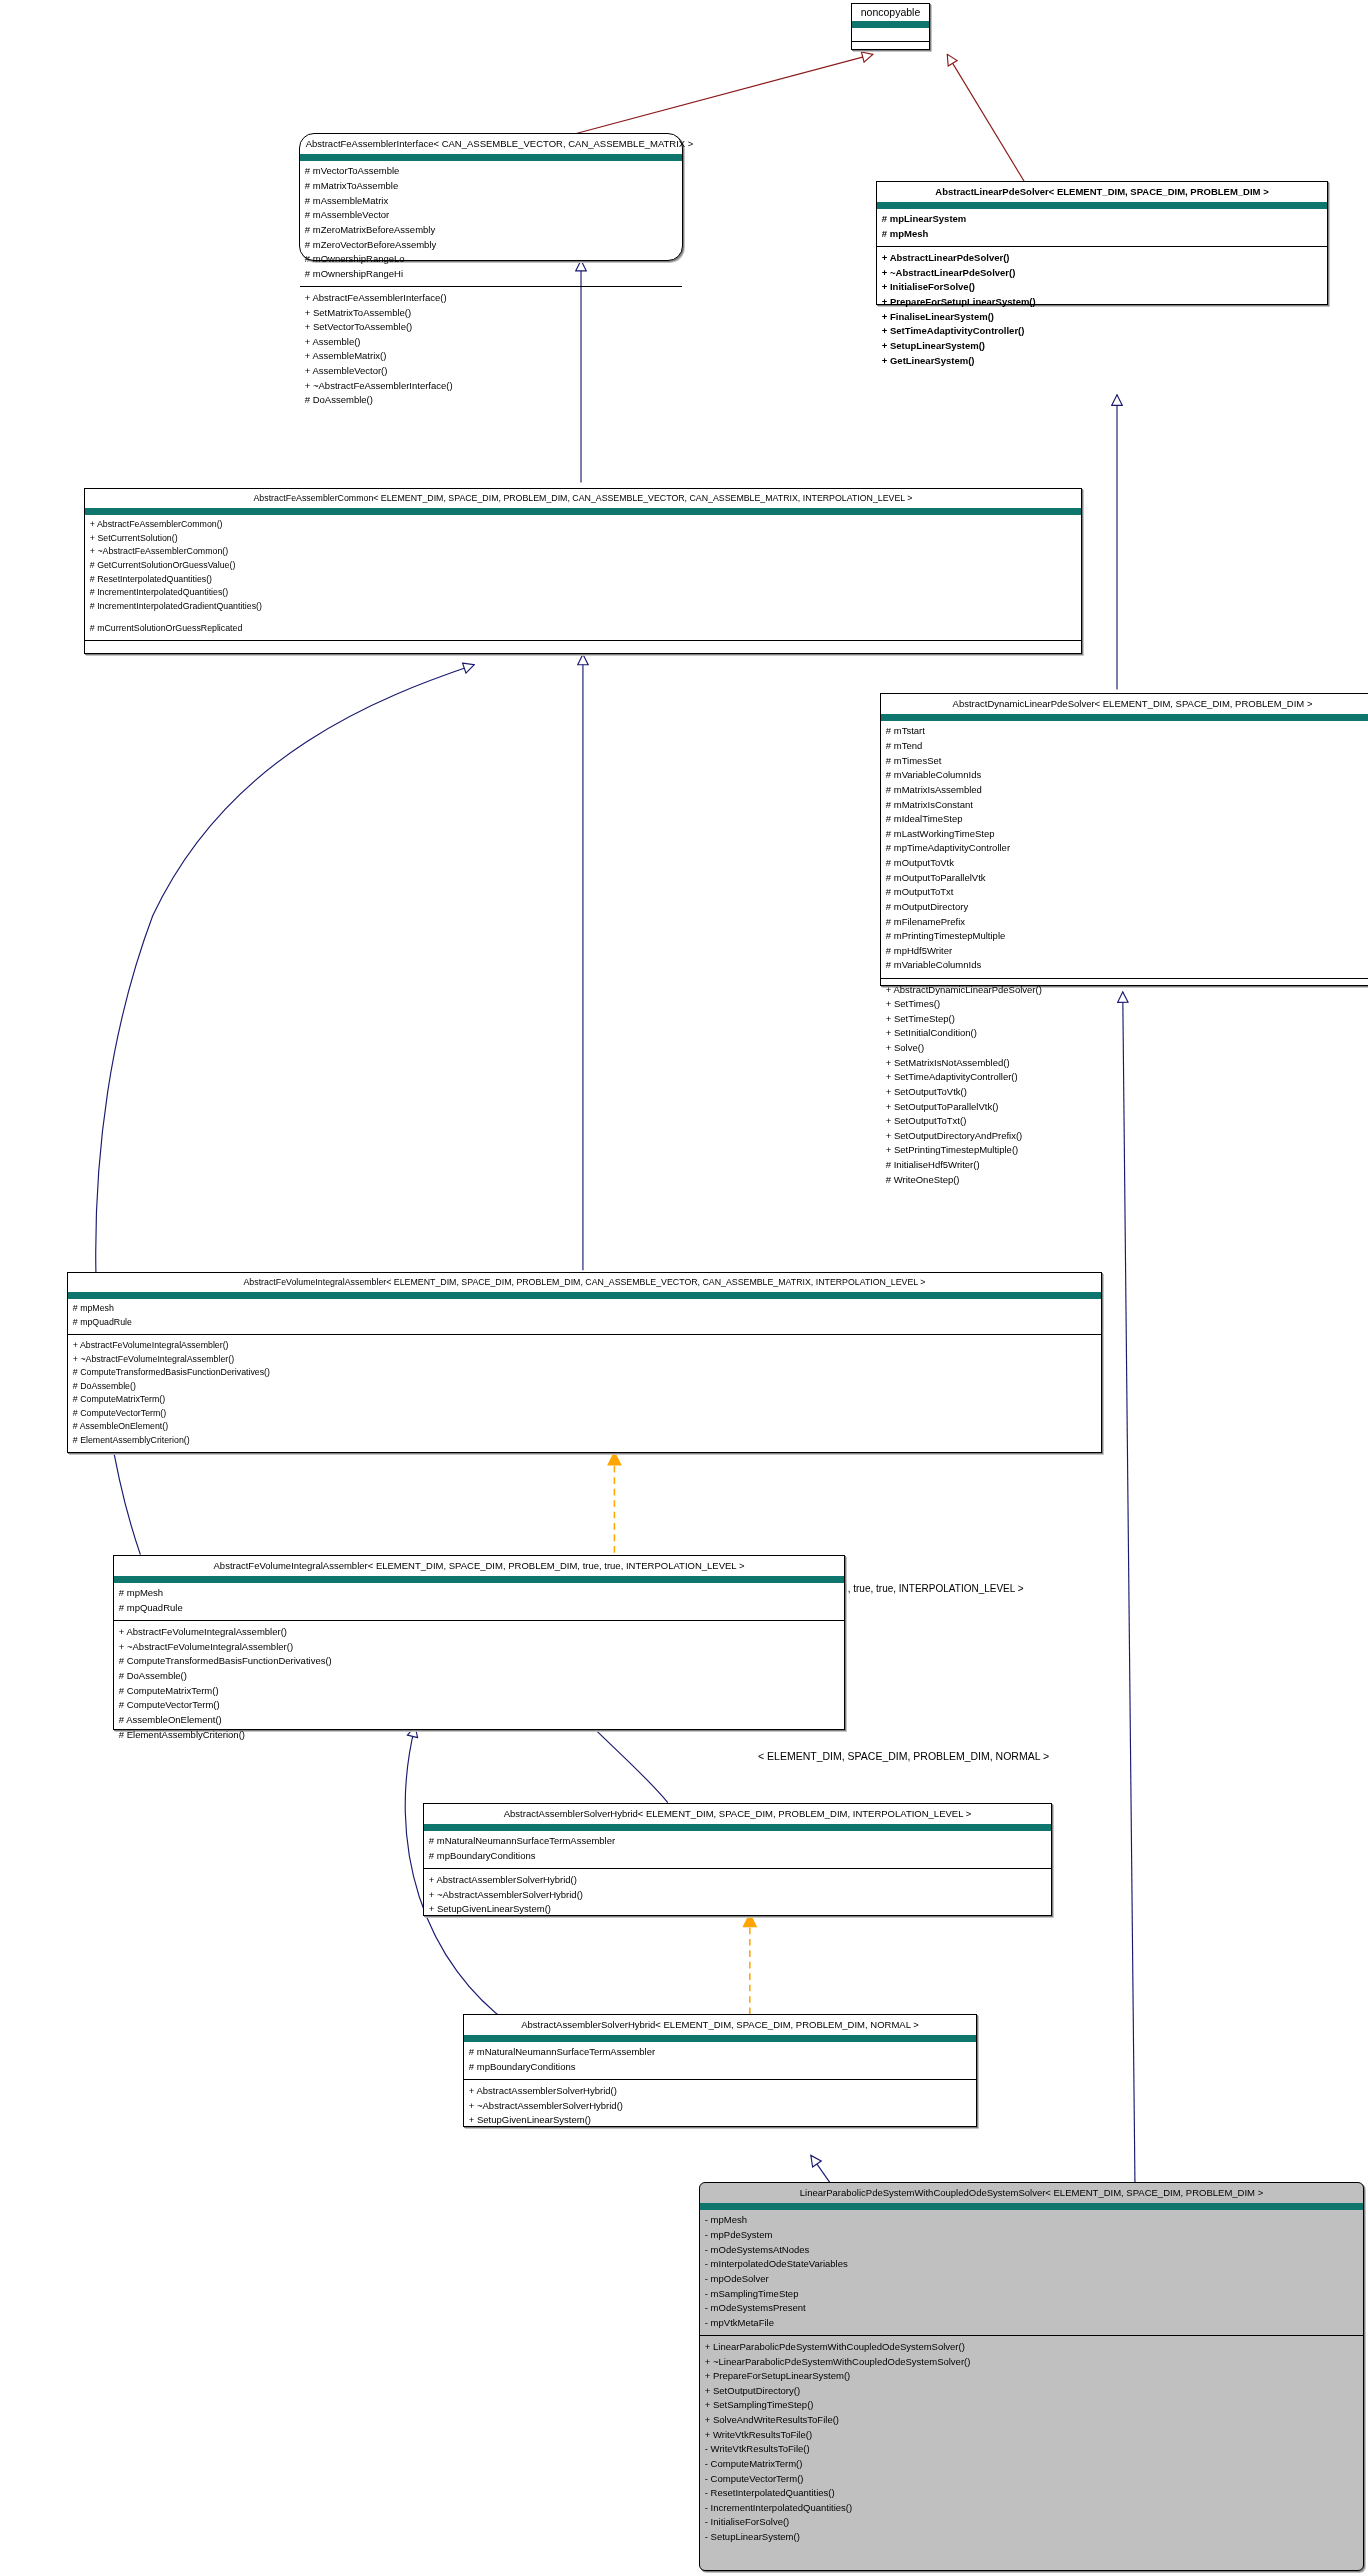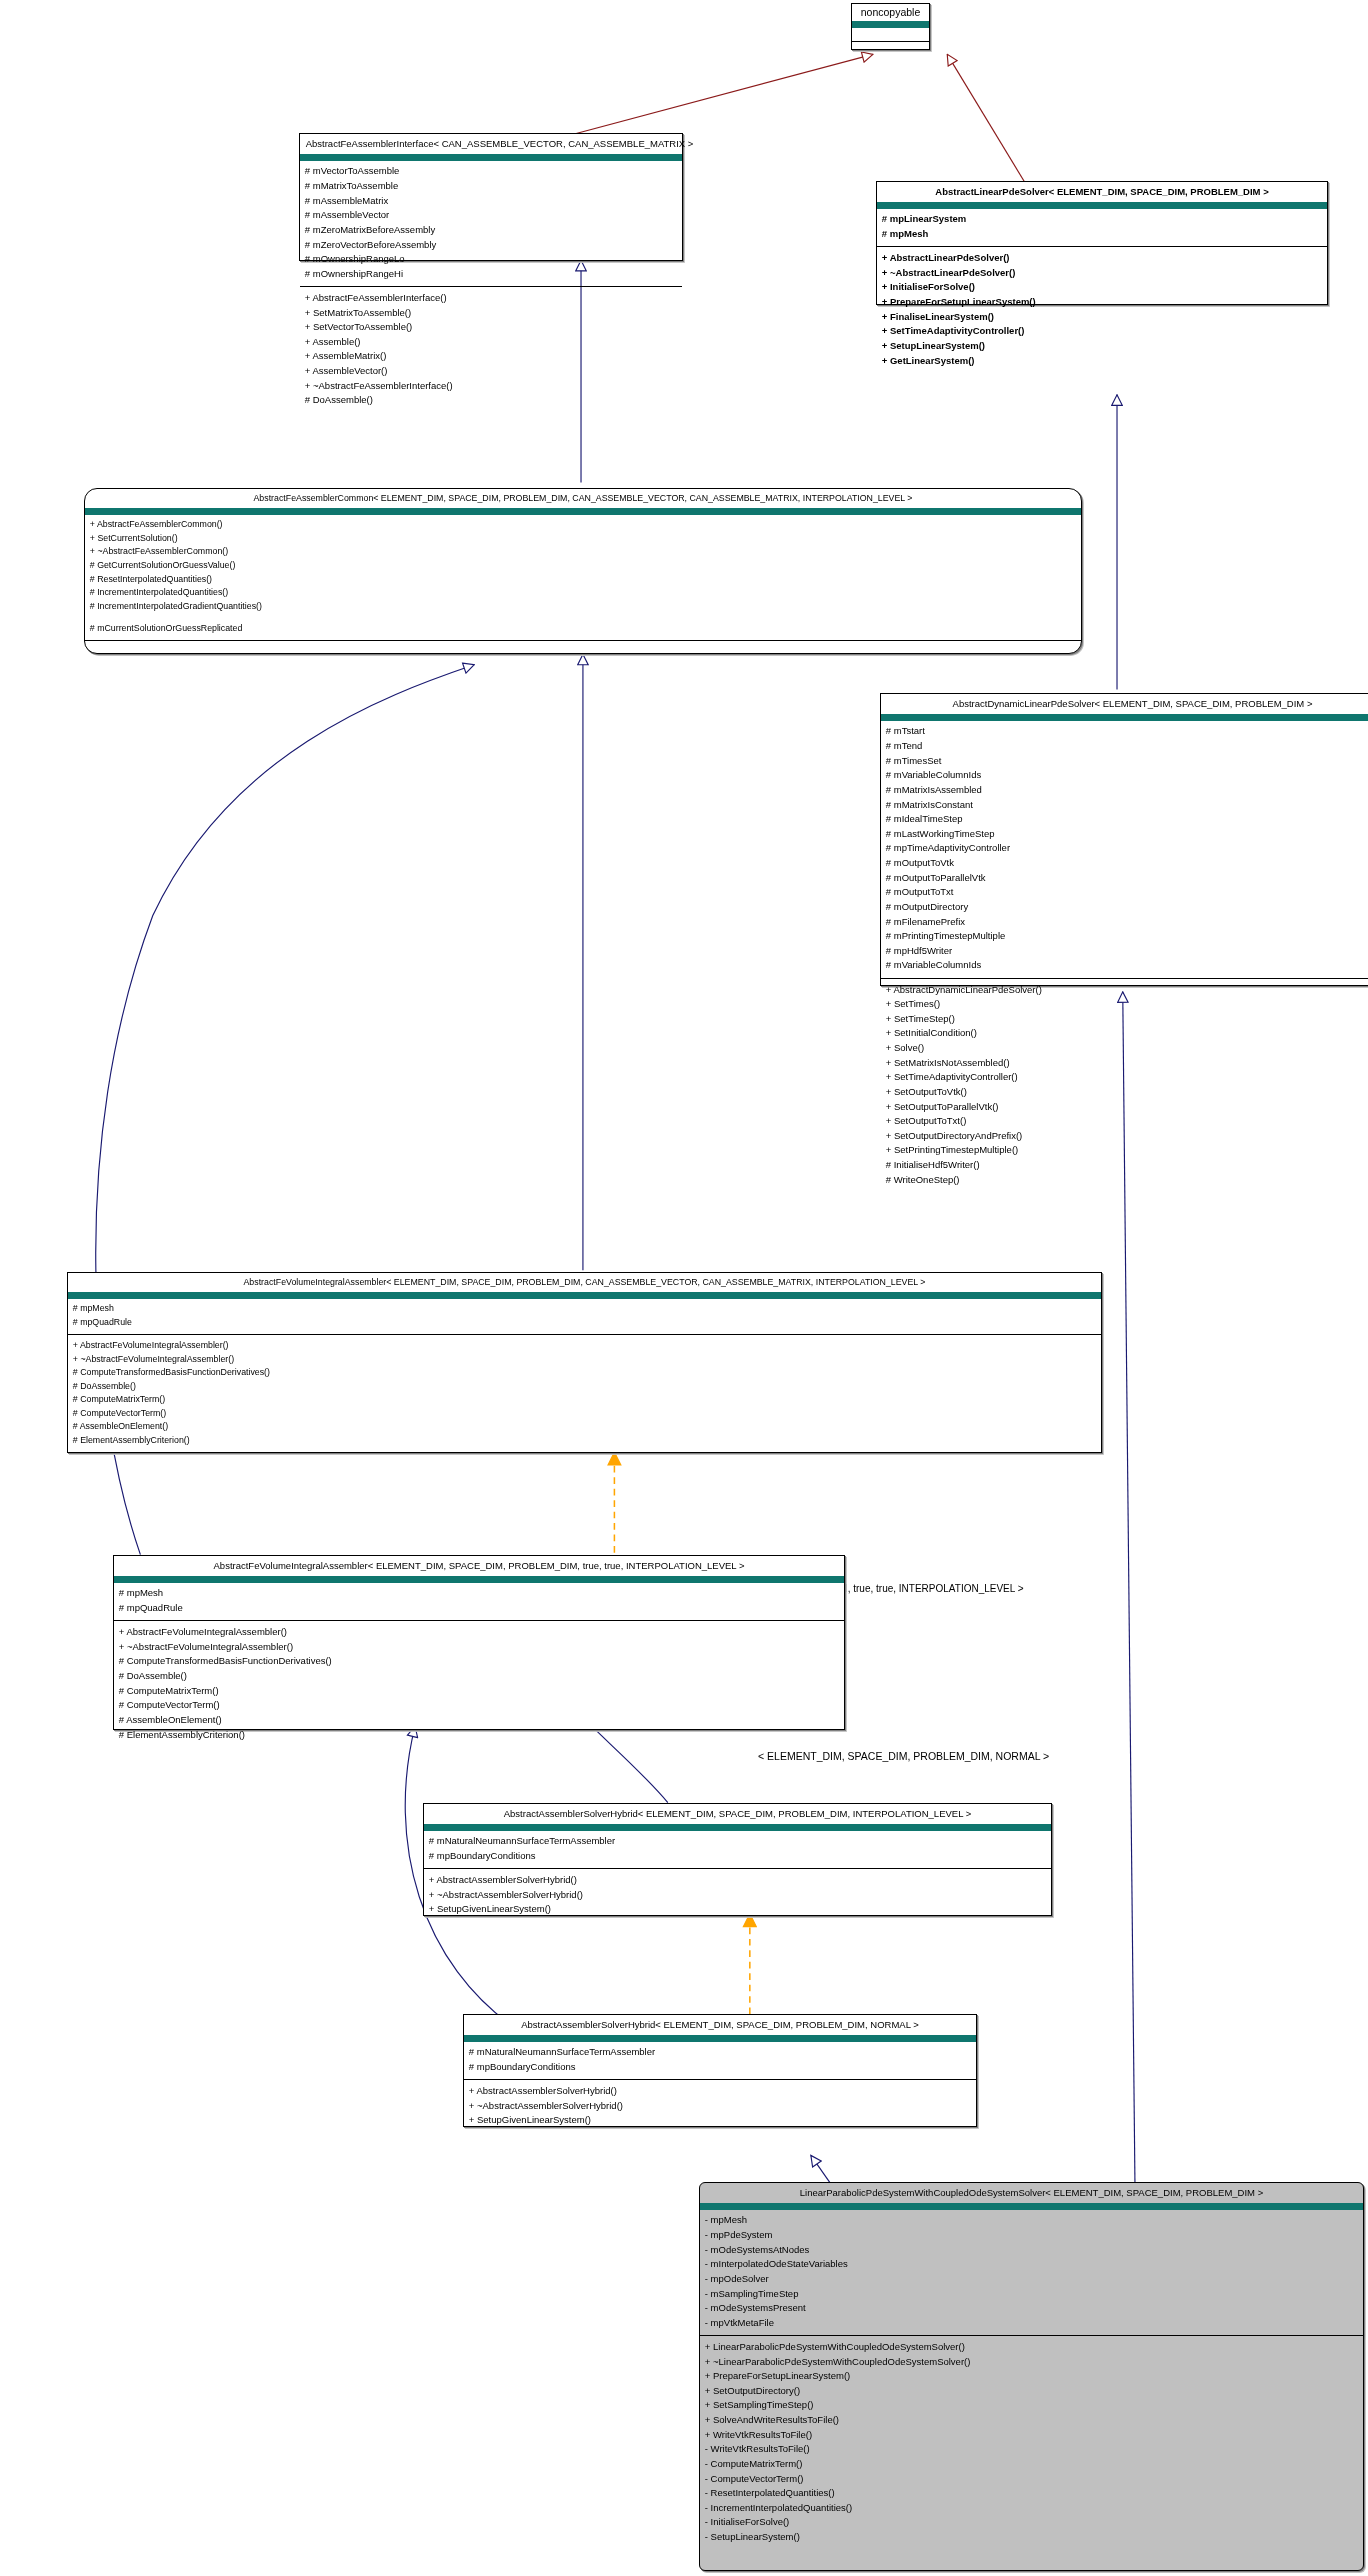--- a/index.html
+++ b/index.html
@@ -108,21 +108,21 @@
 
     <path d="M 1190 2308 L 1177 1040" fill="none" stroke="#191970" stroke-width="1.2" marker-end="url(#hollow-tri-navy)"></path>
   </svg>
 
   <div class="uml-node fs-11" style="left:851px; top:2.9px; width:79px; height:47px;">
     <div class="node-title" style="padding:1.9px 5.7px 2.9px 5.7px;">noncopyable</div>
     <div class="node-section" style="height:13.4px; padding:0;"></div>
     <div class="node-section last" style="height:13.4px; padding:0;"></div>
   </div>
 
-  <div class="uml-node fs-10" style="left:299px; top:133px; width:384px; height:128px;">
+  <div class="uml-node fs-10" style="left:299px; top:133px; width:384px; height:128px;border-radius:15px;">
     <div class="node-title">AbstractFeAssemblerInterface&lt; CAN_ASSEMBLE_VECTOR, CAN_ASSEMBLE_MATRIX &gt;</div>
     <div class="node-section">
       <div class="member"># mVectorToAssemble</div>
       <div class="member"># mMatrixToAssemble</div>
       <div class="member"># mAssembleMatrix</div>
       <div class="member"># mAssembleVector</div>
       <div class="member"># mZeroMatrixBeforeAssembly</div>
       <div class="member"># mZeroVectorBeforeAssembly</div>
       <div class="member"># mOwnershipRangeLo</div>
       <div class="member"># mOwnershipRangeHi</div>
@@ -150,21 +150,21 @@
       <div class="member">+ ~AbstractLinearPdeSolver()</div>
       <div class="member">+ InitialiseForSolve()</div>
       <div class="member">+ PrepareForSetupLinearSystem()</div>
       <div class="member">+ FinaliseLinearSystem()</div>
       <div class="member">+ SetTimeAdaptivityController()</div>
       <div class="member">+ SetupLinearSystem()</div>
       <div class="member">+ GetLinearSystem()</div>
     </div>
   </div>
 
-  <div class="uml-node fs-9" style="left:84px; top:488px; width:998px; height:166px;border-radius:13px;">
+  <div class="uml-node fs-9" style="left:84px; top:488px; width:998px; height:166px;">
     <div class="node-title">AbstractFeAssemblerCommon&lt; ELEMENT_DIM, SPACE_DIM, PROBLEM_DIM, CAN_ASSEMBLE_VECTOR, CAN_ASSEMBLE_MATRIX, INTERPOLATION_LEVEL &gt;</div>
     <div class="node-section last">
       <div class="member">+ AbstractFeAssemblerCommon()</div>
       <div class="member">+ SetCurrentSolution()</div>
       <div class="member">+ ~AbstractFeAssemblerCommon()</div>
       <div class="member"># GetCurrentSolutionOrGuessValue()</div>
       <div class="member"># ResetInterpolatedQuantities()</div>
       <div class="member"># IncrementInterpolatedQuantities()</div>
       <div class="member"># IncrementInterpolatedGradientQuantities()</div>
     </div>

